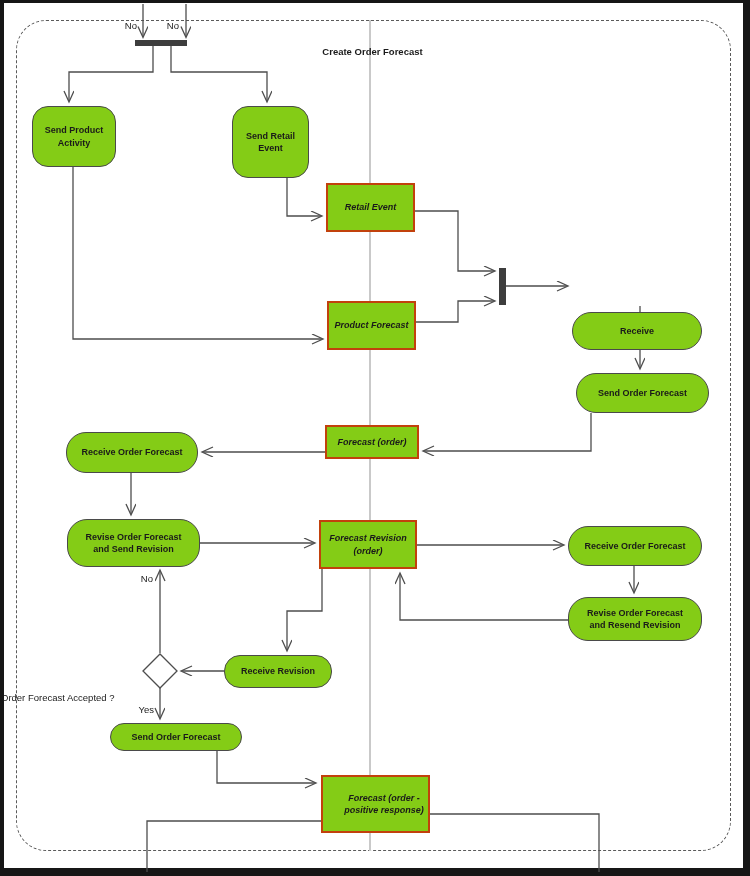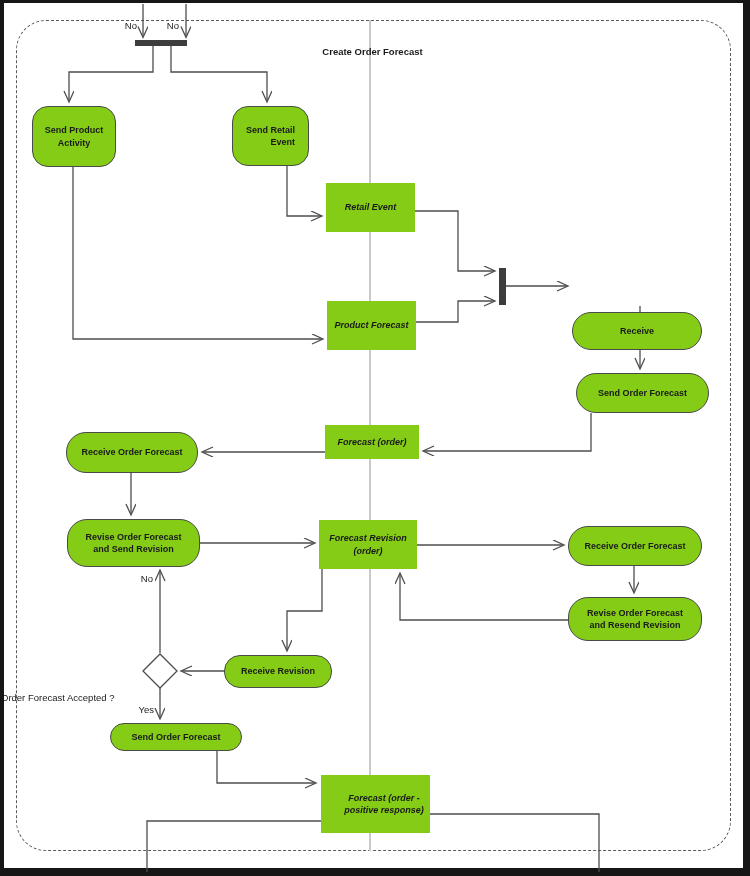--- a/index.html
+++ b/index.html
@@ -33,21 +33,21 @@
   .arrhead{fill:none;stroke:var(--line);stroke-width:1.3px;}
   .diamond{fill:#fff;stroke:var(--line);stroke-width:1.3px;}
   .sync-bar{position:absolute;background:var(--bar);}
   .node{
     position:absolute;display:flex;align-items:center;justify-content:center;
     text-align:center;background:#84cc16;box-sizing:border-box;
     font-size:9px;font-weight:bold;color:var(--text);line-height:1.35;
     white-space:pre-line;padding:2px;
   }
   .activity{border:1.4px solid #4a4a4a;border-radius:16px;}
-  .object{border:2px solid #84cc16;font-style:italic;}
+  .object{border:2px solid #c2410c;font-style:italic;}
   .lbl{
     position:absolute;font-size:9.5px;color:var(--text);white-space:nowrap;
   }
   .lbl.bold{font-weight:bold;margin-top:20px;}
   .lbl.right{text-align:right;}
 </style>
 </head>
 <body>
 
 <div class="outer-frame"></div>
@@ -95,21 +95,21 @@
 <div class="lbl bold" style="left:270px;top:26px;width:205px;text-align:center;">Create Order Forecast</div>
 
 <div class="lbl right" style="left:113px;top:20px;width:24px;">No</div>
 <div class="lbl right" style="left:155px;top:20px;width:24px;">No</div>
 <div class="lbl" style="left:1px;top:664px;margin-top:28px;">Order Forecast Accepted ?</div>
 <div class="lbl right" style="left:129px;top:573px;width:24px;">No</div>
 <div class="lbl right" style="left:130px;top:704px;width:24px;">Yes</div>
 
 <div class="node activity" style="left:32px;top:106px;width:84px;height:61px;">Send Product
 Activity</div>
-<div class="node activity" style="left:232px;top:106px;width:77px;height:60px;text-align:right;">Send Retail
+<div class="node activity" style="left:232px;top:106px;width:77px;height:72px;">Send Retail
 Event</div>
 <div class="node object" style="left:326px;top:183px;width:89px;height:49px;">Retail Event</div>
 <div class="node object" style="left:327px;top:301px;width:89px;height:49px;">Product Forecast</div>
 <div class="node activity" style="left:572px;top:268px;width:130px;height:38px;border-radius:19px;margin-top:44px;">Receive</div>
 <div class="node activity" style="left:576px;top:373px;width:133px;height:40px;border-radius:20px;">Send Order Forecast</div>
 <div class="node object" style="left:325px;top:425px;width:94px;height:34px;">Forecast (order)</div>
 <div class="node activity" style="left:66px;top:432px;width:132px;height:41px;border-radius:20px;">Receive Order Forecast</div>
 <div class="node activity" style="left:67px;top:519px;width:133px;height:48px;border-radius:20px;">Revise Order Forecast
 and Send Revision</div>
 <div class="node object" style="left:319px;top:520px;width:98px;height:49px;">Forecast Revision

